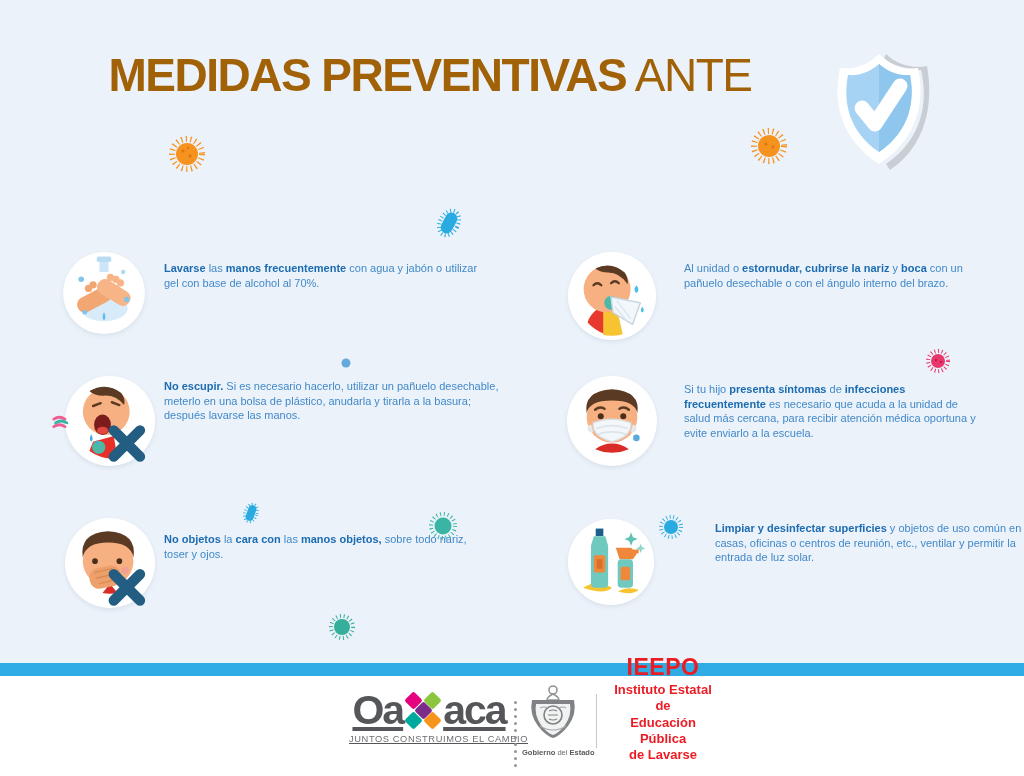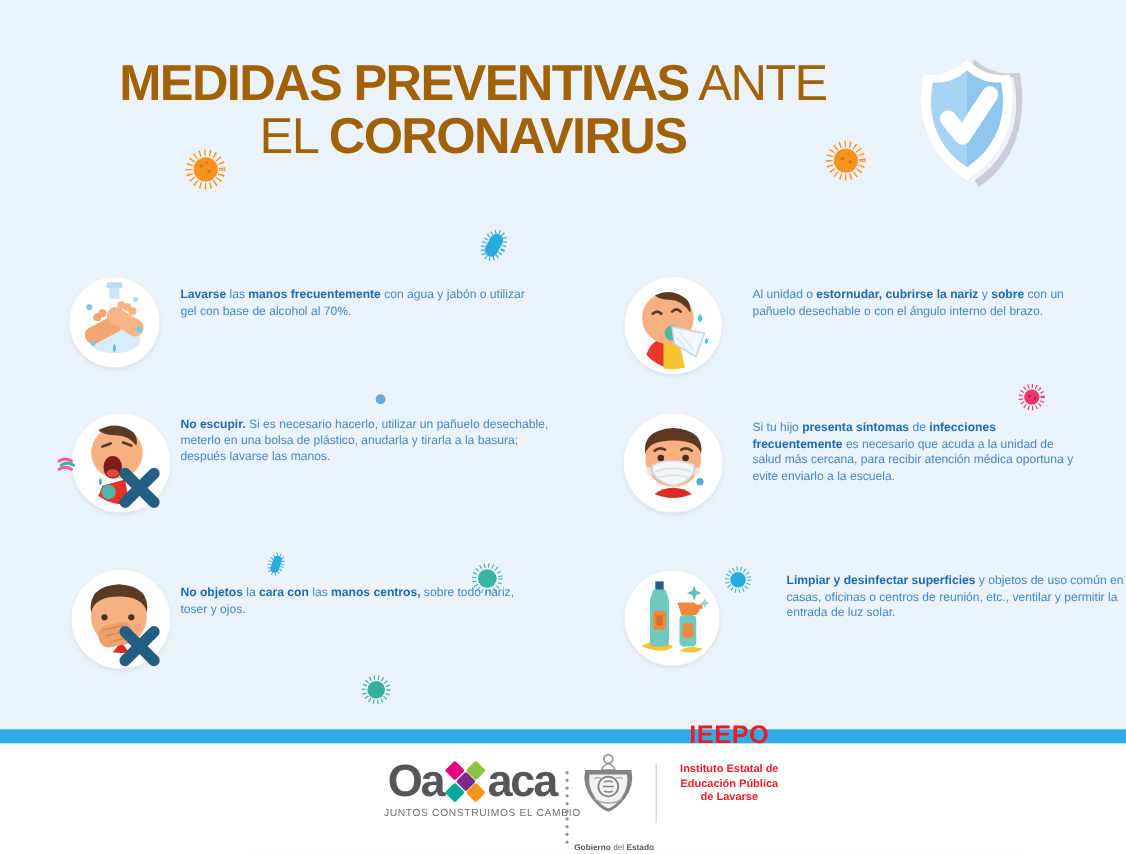--- a/index.html
+++ b/index.html
@@ -19,45 +19,44 @@
   .icon-circle{position:absolute;border-radius:50%;background:#ffffff;
        box-shadow:0 2px 4px rgba(120,150,180,.18);}
   .icon-circle svg{position:absolute;left:0;top:0;width:100%;height:100%;}
   .itext{position:absolute;font-size:11px;line-height:1.33;color:#4189ca;}
   .itext b{color:#1b6cb2;font-weight:bold;}
 
   
   .deco{position:absolute;}
 
   
-  .oax{position:absolute;left:349px;top:690px;width:160px;text-align:center;color:#54565a;}
+  .oax{position:absolute;left:349px;top:690px;width:160px;text-align:center;color:#54565a;text-decoration:underline;}
   .oaxword{font-size:41px;font-weight:bold;letter-spacing:-2px;line-height:1;display:flex;align-items:center;justify-content:center;}
   .oaxword .xg{display:inline-block;width:38px;height:38px;position:relative;margin:0 1px;}
   .dia{position:absolute;width:13px;height:13px;transform:rotate(45deg);border-radius:2px;}
   .tagline{font-size:9.3px;letter-spacing:.6px;color:#6d6e71;margin-top:3px;white-space:nowrap;}
   .dots{position:absolute;left:514px;top:701px;width:4px;display:flex;flex-direction:column;gap:4px;}
   .dots i{width:3px;height:3px;border-radius:50%;background:#939598;}
   .crest{position:absolute;left:522px;top:684px;width:62px;text-align:center;}
-  .crest .cap{font-size:7.5px;color:#6d6e71;margin-top:19px;white-space:nowrap;text-align:center;}
+  .crest .cap{font-size:7.5px;color:#6d6e71;margin-top:2px;white-space:nowrap;text-align:center;}
   .crest .cap b{font-weight:bold;color:#58595b;}
   .vline{position:absolute;left:596px;top:694px;width:1px;height:54px;background:#c7c8ca;}
   .ieepo{position:absolute;left:608px;top:656px;width:110px;text-align:center;color:#ec1c24;}
   .ieepo .acr{font-size:23px;font-weight:bold;letter-spacing:.5px;line-height:1;}
-  .ieepo .nm{font-size:10px;font-weight:bold;line-height:1.25;margin-top:15px;}
+  .ieepo .nm{font-size:13px;font-weight:bold;line-height:1.25;margin-top:3px;}
 </style>
 </head>
 <body>
 
 <div class="panel"></div>
 <div class="strip"></div>
 <div class="footer"></div>
 
 <div class="title">
   <div class="l"><b>MEDIDAS PREVENTIVAS</b><span class="lt"> ANTE</span></div>
-  <div class="l"><span class="lt">EL </span><b>CORONAVIRUS</b></div>
 </div>
 
 <svg class="deco" style="left:824px;top:52px" width="110" height="125" viewBox="0 0 110 125">
   <path d="M60 6 C70 16 84 20 97 18 C104 48 100 86 62 112 L66 118 C102 94 110 52 103 14 C88 17 72 12 62 2 Z" fill="#c9ced4"></path>
   <path d="M55 2 C66 13 80 18 94 16 C101 48 95 86 55 112 C15 86 9 48 16 16 C30 18 44 13 55 2 Z" fill="#ffffff"></path>
   <path d="M55 12 C64 20 75 24 86 23 C91 49 86 79 55 100 C24 79 19 49 24 23 C35 24 46 20 55 12 Z" fill="#a6d3f3"></path>
   <path d="M55 12 C64 20 75 24 86 23 C91 49 86 79 55 100 L55 12 Z" fill="#8ec6ee"></path>
   <path d="M38 56 L51 72 L76 34" fill="none" stroke="#ffffff" stroke-width="15" stroke-linecap="round" stroke-linejoin="round"></path>
 </svg>
 
@@ -210,22 +209,22 @@
     <rect x="68" y="32" width="6" height="4" fill="#f0883c"></rect>
     <rect x="52" y="42" width="16" height="30" rx="4" fill="#6fc9bf"></rect>
     <rect x="55" y="50" width="10" height="14" rx="2" fill="#f0883c"></rect>
     <path d="M66 14 l2 5 5 2 -5 2 -2 5 -2 -5 -5 -2 5 -2z" fill="#5fc2b5"></path>
     <path d="M76 26 l1.4 3.4 3.4 1.4 -3.4 1.4 -1.4 3.4 -1.4 -3.4 -3.4 -1.4 3.4 -1.4z" fill="#8fd6cc"></path>
   </svg>
 </div>
 
 <p class="itext" style="left:164px;top:250px;width:318px"><b>Lavarse</b><span> las </span><b>manos frecuentemente</b><span> con agua y jabón o utilizar gel con base de alcohol al 70%.</span></p>
 <p class="itext" style="left:164px;top:368px;width:348px"><b>No escupir.</b><span> Si es necesario hacerlo, utilizar un pañuelo desechable, meterlo en una bolsa de plástico, anudarla y tirarla a la basura; después lavarse las manos.</span></p>
-<p class="itext" style="left:164px;top:521px;width:330px"><b>No objetos</b><span> la </span><b>cara con</b><span> las </span><b>manos centros,</b><span> sobre todo nariz, toser y ojos.</span></p>
-<p class="itext" style="left:684px;top:250px;width:292px"><span>Al unidad o </span><b>estornudar, cubrirse la nariz</b><span> y </span><b>sobre</b><span> con un pañuelo desechable o con el ángulo interno del brazo.</span></p>
+<p class="itext" style="left:164px;top:521px;width:330px"><b>No objetos</b><span> la </span><b>cara con</b><span> las </span><b>manos objetos,</b><span> sobre todo nariz, toser y ojos.</span></p>
+<p class="itext" style="left:684px;top:250px;width:292px"><span>Al unidad o </span><b>estornudar, cubrirse la nariz</b><span> y </span><b>boca</b><span> con un pañuelo desechable o con el ángulo interno del brazo.</span></p>
 <p class="itext" style="left:684px;top:371px;width:302px"><span>Si tu hijo </span><b>presenta síntomas</b><span> de </span><b>infecciones frecuentemente</b><span> es necesario que acuda a la unidad de salud más cercana, para recibir atención médica oportuna y evite enviarlo a la escuela.</span></p>
 <p class="itext" style="left:715px;top:510px;width:330px"><b>Limpiar y desinfectar superficies</b><span> y objetos de uso común en casas, oficinas o centros de reunión, etc., ventilar y permitir la entrada de luz solar.</span></p>
 
 <div class="oax">
   <div class="oaxword">
     <span>Oa</span>
     <span class="xg">
       <i class="dia" style="left:3px;top:2px;background:#e5007e"></i>
       <i class="dia" style="left:22px;top:2px;background:#8cc63e"></i>
       <i class="dia" style="left:12.5px;top:12px;background:#7d2b8b"></i>

